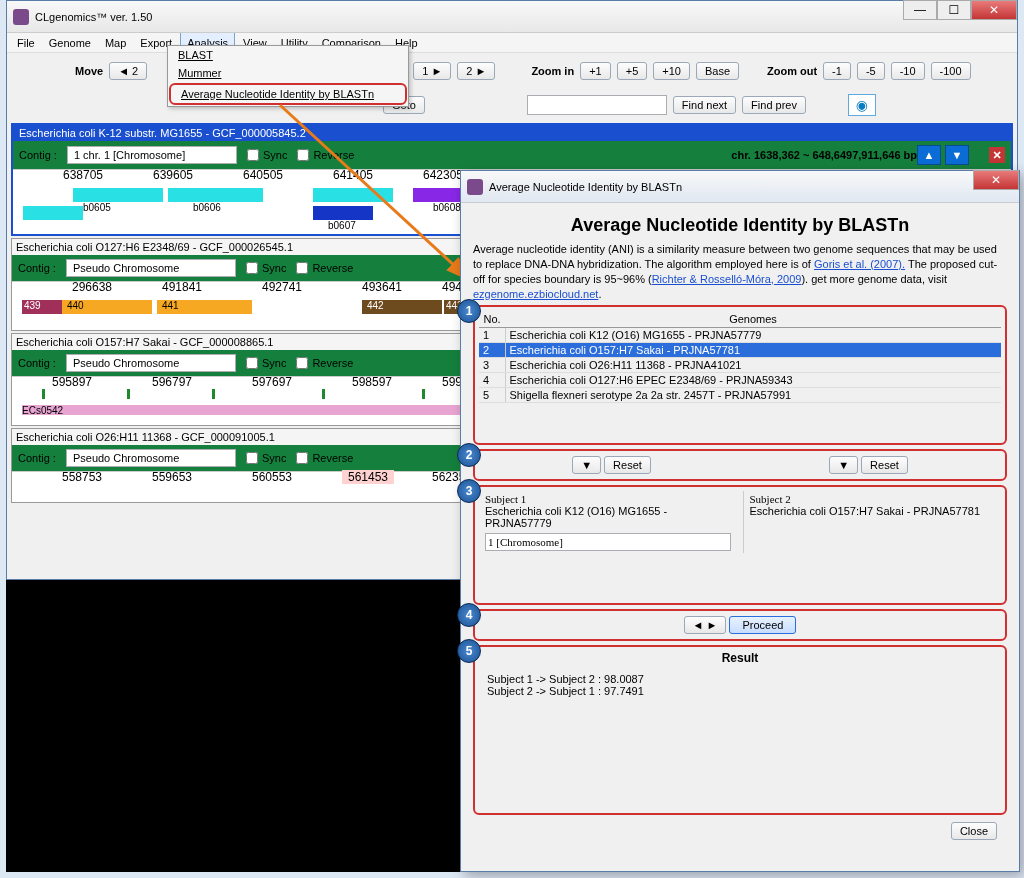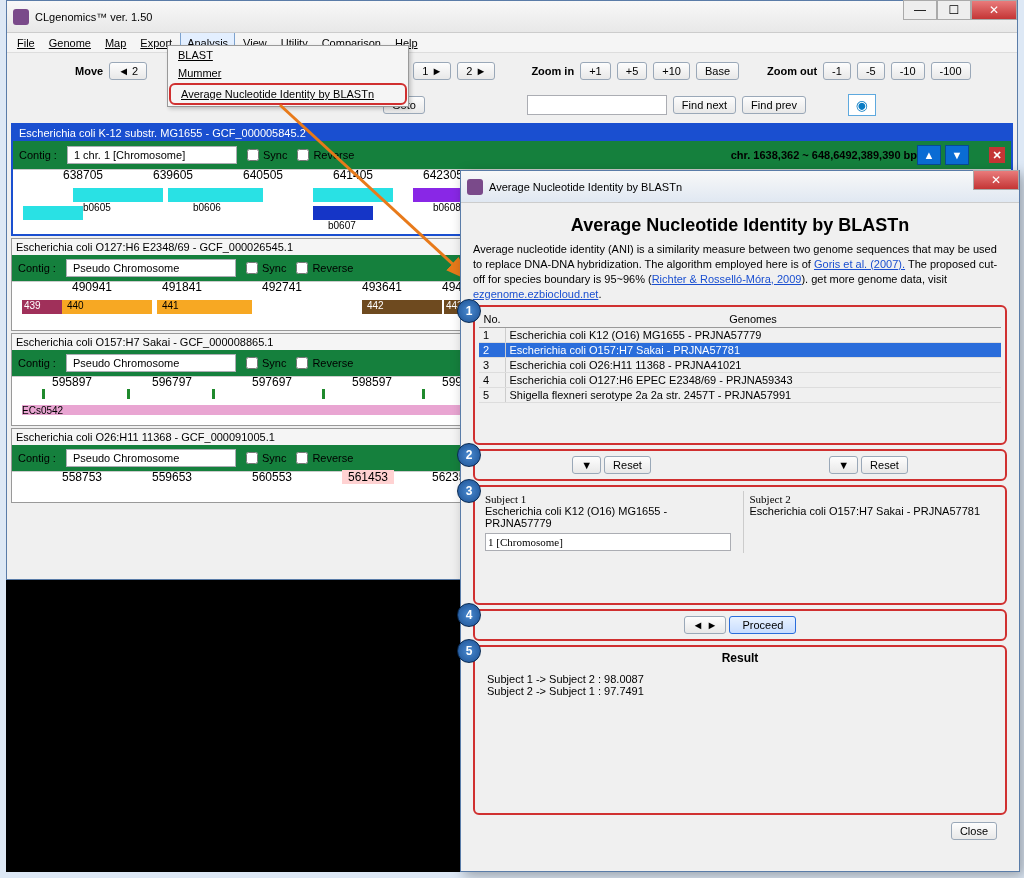--- a/index.html
+++ b/index.html
@@ -6,21 +6,21 @@
 body { background: #dde8f5; width: 1024px; height: 878px; position: relative; overflow: hidden; }
 
 
 .main-window { position: absolute; top: 0; left: 6px; width: 1012px; height: 580px; background: #f0f0f0; border: 1px solid #5a7ca8; }
 .title-bar { background: linear-gradient(#f8f8f8,#e8e8e8); height: 32px; display: flex; align-items: center; padding: 0 6px; border-bottom: 1px solid #ccc; position: relative; }
 .title-bar .icon { width: 16px; height: 16px; background: #7a4a8a; border-radius: 3px; margin-right: 6px; }
 .win-controls { position: absolute; right: 0; top: -1px; display: flex; }
 .win-controls span { width: 34px; height: 20px; display: inline-flex; align-items: center; justify-content: center; border: 1px solid #aaa; background: #eee; font-size: 12px; }
 .win-controls .close { background: linear-gradient(#e97b7b,#c43535); color: #fff; width: 46px; }
 .menu-bar { background: #f5f5f5; height: 20px; display: flex; align-items: center; padding: 0 4px; gap: 2px; border-bottom: 1px solid #ddd; }
-.menu-item { padding: 14px 6px; cursor: default; text-decoration: underline; }
+.menu-item { padding: 14px 6px; cursor: default; }
 .menu-item.active { border: 1px solid #7da2ce; background: #e3efff; }
 .dropdown { position: absolute; top: 44px; left: 160px; width: 242px; background: #f5f5f5; border: 1px solid #999; box-shadow: 2px 2px 4px rgba(0,0,0,0.2); z-index: 5; text-decoration: underline; }
 .dropdown div { padding: 3px 10px; }
 .dropdown .hl { border: 2px solid #d03030; border-radius: 6px; margin: 1px; }
 
 
 .toolbar { display: flex; align-items: center; padding: 4px 8px; gap: 6px; background: #f0f0f0; height: 36px; }
 .btn { border: 1px solid #9aa8b8; background: linear-gradient(#fdfdfd,#e8e8e8); border-radius: 3px; padding: 2px 8px; }
 .lbl { font-size: 11px; }
 .second-row { display: flex; align-items: center; padding: 4px 8px; gap: 6px; height: 32px; }
@@ -157,21 +157,21 @@
           <input type="checkbox" style="">
           <span>Sync</span>
         </span>
       <span class="chk">
           <input type="checkbox" style="">
           <span>Reverse</span>
         </span>
       <div class="ruler-info">
         <span>chr. 1</span>
         <span>638,362 ~ 648,649</span>
-        <span>2,389,390 bp</span>
+        <span>7,911,646 bp</span>
         <div class="arrow-btns">
           <span>▲</span>
           <span>▼</span>
         </div>
         <span style="width:16px;height:16px;background:#c43535;color:#fff;display:inline-flex;align-items:center;justify-content:center;margin-left:20px">✕</span>
       </div>
     </div>
     <div class="gene-area">
       <span class="tick" style="left:50px">638705</span>
       <span class="tick" style="left:140px">639605</span>
@@ -199,21 +199,21 @@
       <span class="chk">
           <input type="checkbox" style="">
           <span>Sync</span>
         </span>
       <span class="chk">
           <input type="checkbox" style="">
           <span>Reverse</span>
         </span>
     </div>
     <div class="gene-area" style="height:48px">
-      <span class="tick" style="left:60px">490941</span>
+      <span class="tick" style="left:60px">296638</span>
       <span class="tick" style="left:150px">491841</span>
       <span class="tick" style="left:250px">492741</span>
       <span class="tick" style="left:350px">493641</span>
       <span class="tick" style="left:430px">49454</span>
       <div class="gene maroon" style="left:10px;top:18px;width:40px"></div>
       <div class="gene orange" style="left:50px;top:18px;width:90px"></div>
       <div class="gene orange" style="left:145px;top:18px;width:95px"></div>
       <div class="gene brown" style="left:350px;top:18px;width:80px"></div>
       <div class="gene brown" style="left:432px;top:18px;width:30px"></div>
       <span class="gene-label" style="left:12px;top:18px;color:#fff">439</span>

